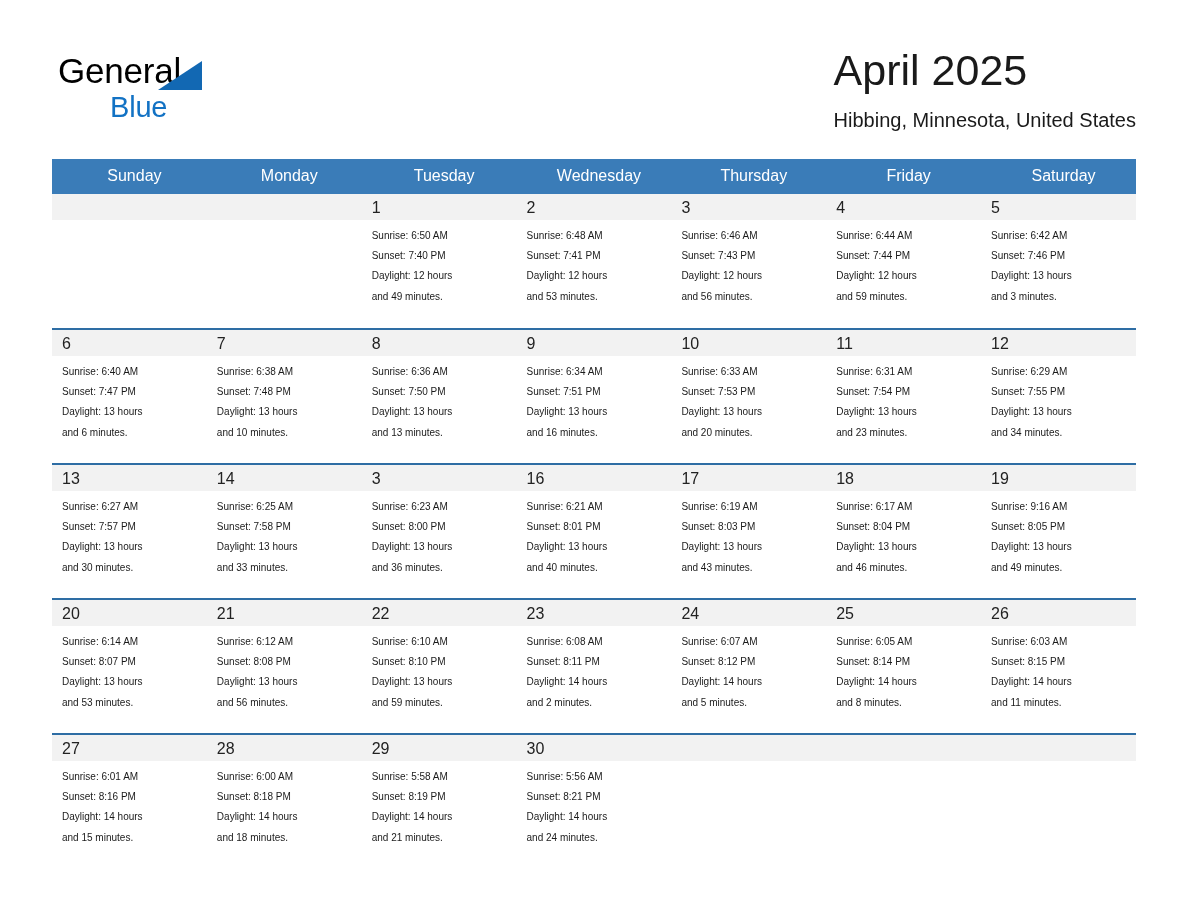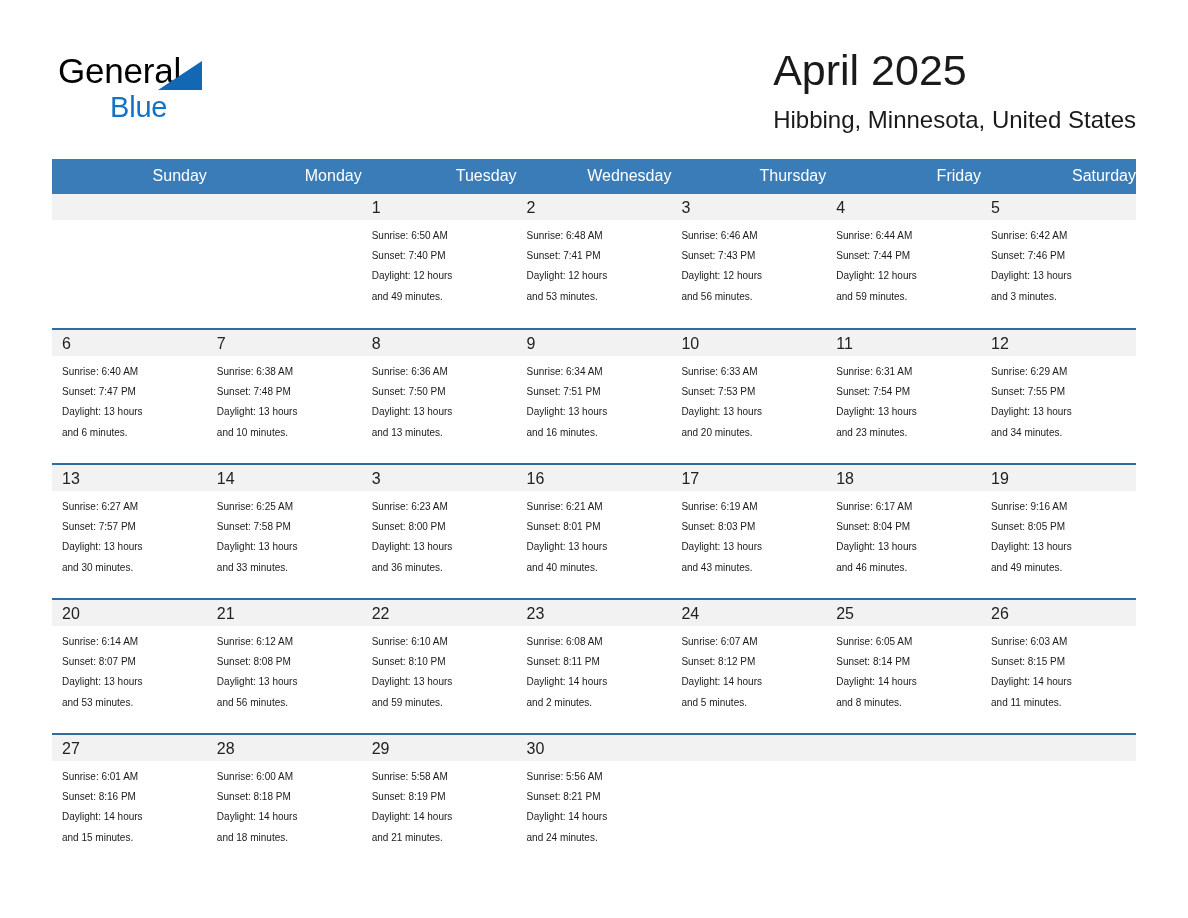--- a/index.html
+++ b/index.html
@@ -73,21 +73,21 @@
   }
   .month-title {
     font-size: 43px;
     line-height: 52px;
     color: #1a1a1a;
     font-weight: normal;
     margin: 0;
     white-space: nowrap;
   }
   .location {
-    font-size: 24px;
+    font-size: 20px;
     line-height: 32px;
     color: #1a1a1a;
     margin: 8px 0 0 0;
     font-weight: normal;
     white-space: nowrap;
   }
 
   
   .calendar {
     position: absolute;
@@ -97,21 +97,21 @@
     border-collapse: collapse;
     table-layout: fixed;
   }
   .calendar col { width: 154.857px; }
 
   thead th {
     background: #3a7cb8;
     color: #ffffff;
     font-size: 16px;
     font-weight: normal;
-    text-align: right;
+    text-align: center;
     padding: 8px 0 9px 10px;
     height: 32px;
     vertical-align: middle;
   }
 
   tbody tr.week { }
   tbody td {
     vertical-align: top;
     padding: 0;
     border-top: 2px solid #2e6da4;

